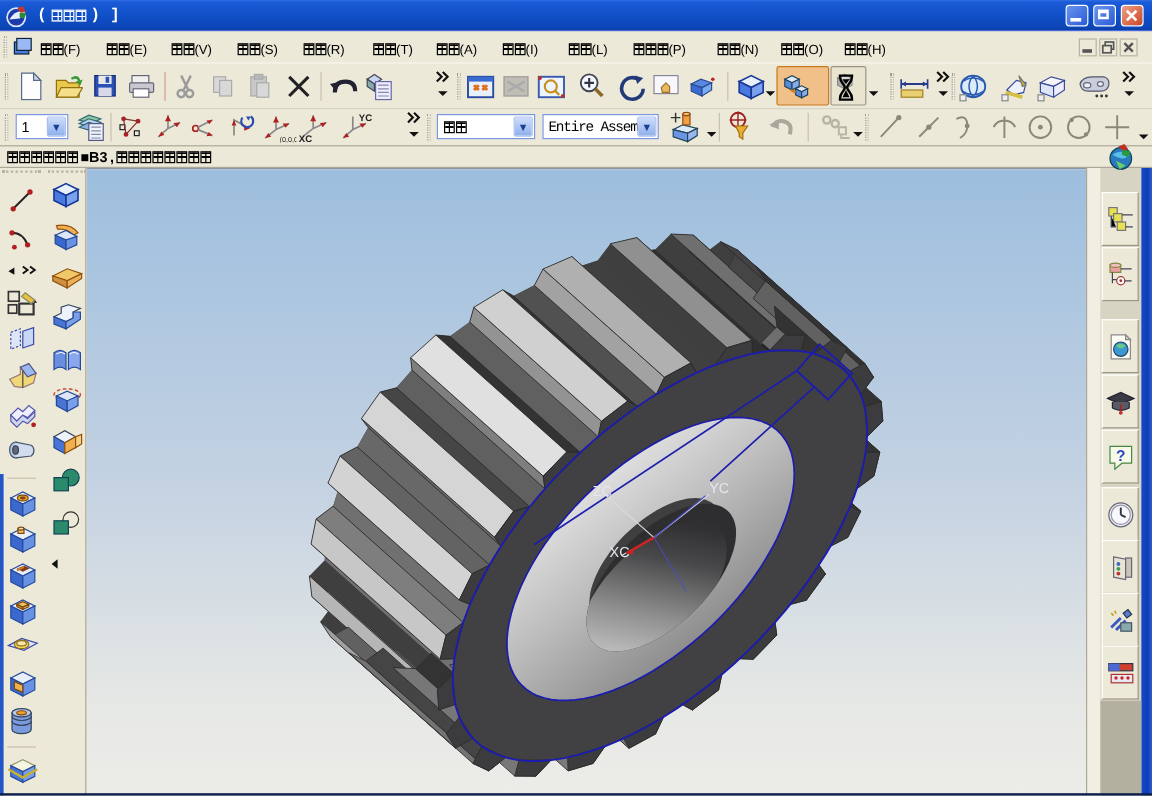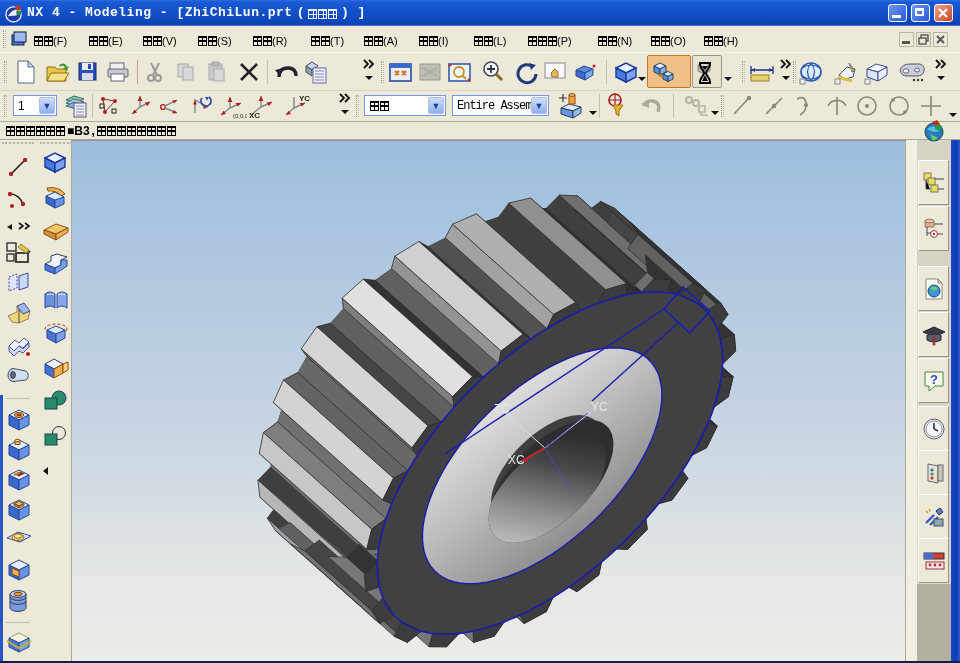--- a/index.html
+++ b/index.html
@@ -25,21 +25,20 @@
 .resbtn { width:31px; height:45px; background:#ece9d8; border:1px solid #fff; border-right-color:#9a9684; border-bottom-color:#9a9684; display:flex; align-items:center; justify-content:center; }
 </style></head>
 <body>
 <div class="titlebar">
  <svg style="margin:2px 3px 0 3px" width="21" height="19" viewBox="0 0 22 20">
       <circle cx="11" cy="11" r="8" fill="#1a3ba8" stroke="#dce6ff" stroke-width="1.5"></circle>
       <path d="M5,13 Q10,4 19,6 L14,12 Z" fill="#e8eefc"></path>
       <path d="M12,3 l5,-2 2,5 -4,1 Z" fill="#cc3322"></path>
       <path d="M14,7 l6,0 -2,5 -4,-1 Z" fill="#2a8a3a"></path>
     </svg>
- <span class="txt">NX 4 - Modeling - [ZhiChiLun.prt </span>
     <span class="txt" style="margin-left:4px">(</span>
     <span style="margin:0 3px"><i class="cjw"></i><i class="cjw"></i><i class="cjw"></i></span>
     <span class="txt">) ]</span>
  <div class="wbtn" style="left:888px;background:linear-gradient(135deg,#6a96ec,#2a5ad8)">
       <div style="width:9px;height:3px;background:#fff;margin:10px 0 0 3px"></div>
     </div>
  <div class="wbtn" style="left:911px;background:linear-gradient(135deg,#6a96ec,#2a5ad8)">
       <div style="width:9px;height:8px;border:2px solid #fff;border-top-width:3px;margin:3px 0 0 3px"></div>
     </div>
  <div class="wbtn" style="left:934px;background:linear-gradient(135deg,#f0a088,#cc4422)"><svg width="17" height="16">

